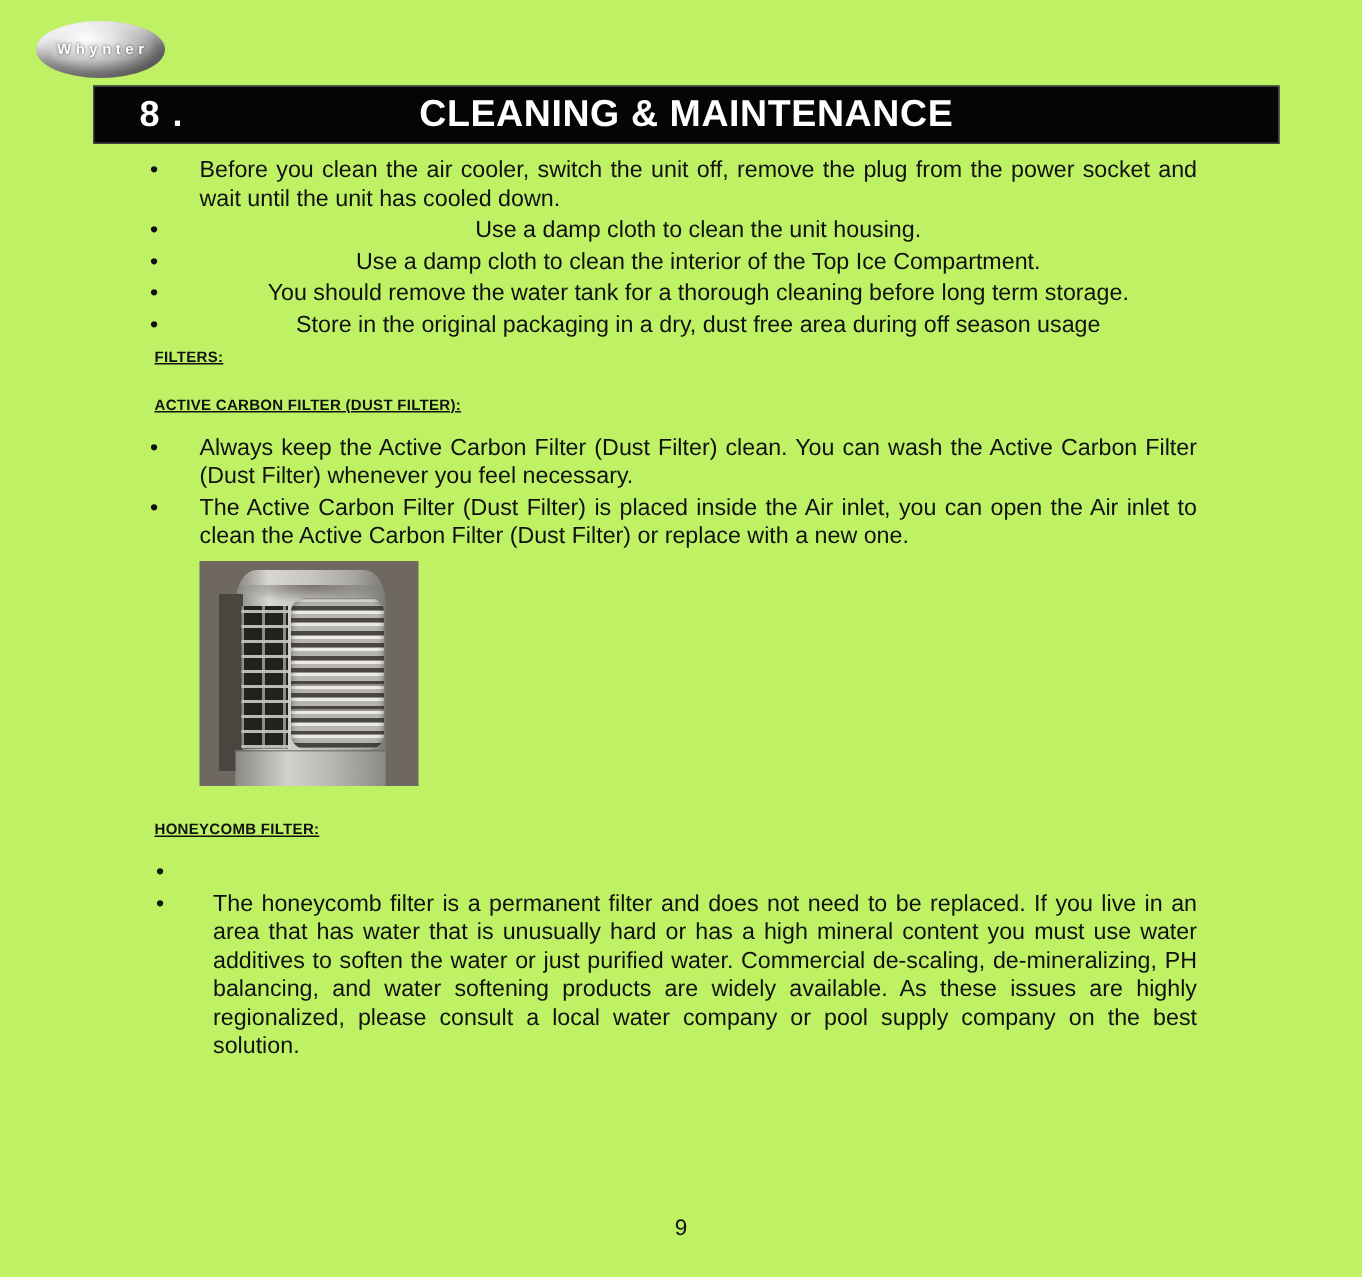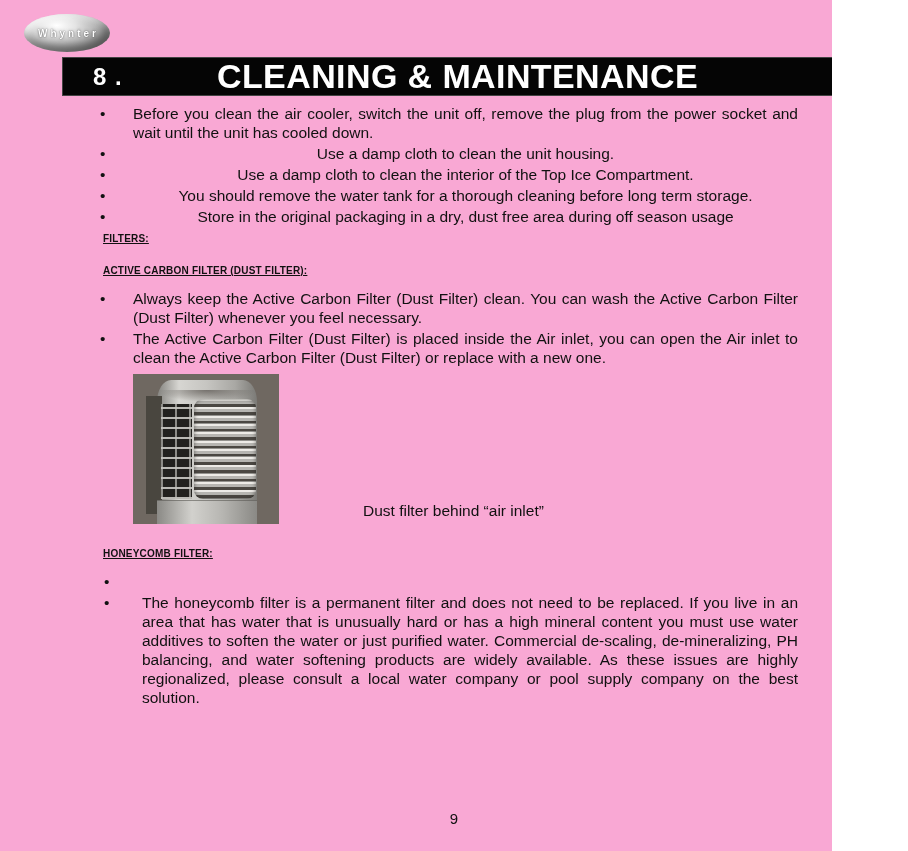--- a/index.html
+++ b/index.html
@@ -2,21 +2,21 @@
 <html><head>
 <meta charset="utf-8">
 <style>
   * { margin:0; padding:0; box-sizing:border-box; }
   html,body { background:#ffffff; }
   body {
     width:908px; height:851px;
     font-family:"Liberation Sans", sans-serif;
     color:#111111;
   }
-  .page { position:relative; width:832px; height:851px; background:#f9a8d4; overflow:hidden; }
+  .page { position:relative; width:908px; height:851px; background:#bef264; overflow:hidden; }
 
   
   .logo {
     position:absolute; left:24px; top:14px;
     width:86px; height:38px;
     border-radius:50%;
     background:radial-gradient(ellipse at 38% 30%, #ffffff 0%, #e4e4e4 25%, #aeaeae 55%, #7c7c7c 85%, #656565 100%);
     box-shadow: inset -5px -6px 9px rgba(0,0,0,0.38), inset 3px 3px 6px rgba(255,255,255,0.75);
     display:flex; align-items:center; justify-content:center;
   }
@@ -32,21 +32,21 @@
     background:#050505; color:#ffffff;
     display:flex; align-items:center;
     border:1px solid #444;
   }
   .header-num {
     position:absolute; left:30px; top:50%; transform:translateY(-50%);
     font-size:24px; font-weight:bold; letter-spacing:1px;
   }
   .header-title {
     width:100%; text-align:center;
-    font-size:34px; font-weight:bold; letter-spacing:0.4px;
+    font-size:25px; font-weight:bold; letter-spacing:0.4px;
   }
 
   
   .content { position:absolute; left:52px; top:104px; width:746px; font-size:15.5px; line-height:19px; }
 
   .blist { list-style:none; }
   .bullet { display:flex; padding-left:48px; margin-bottom:2px; }
   .bullet .mk { flex:none; width:33px; }
   .bullet .mk::before { content:"\2022"; font-size:15.5px; }
   .bullet .tx { flex:1; text-align:justify; }
@@ -170,21 +170,20 @@
 
     <div class="photo-row">
       <div class="photo">
         <div class="ph-body"></div>
         <div class="ph-curve"></div>
         <div class="ph-door-shadow"></div>
         <div class="ph-grid"></div>
         <div class="ph-louvers"></div>
         <div class="ph-bottom"></div>
       </div>
-      <div class="caption">Dust filter behind “air inlet”</div>
     </div>
 
     <div class="sect-heading h-honey">HONEYCOMB FILTER:</div>
 
     <ul class="blist blist-wide l-honey">
       <li class="bullet">
         <span class="mk"></span>
       </li>
       <li class="bullet">
         <span class="mk"></span>

